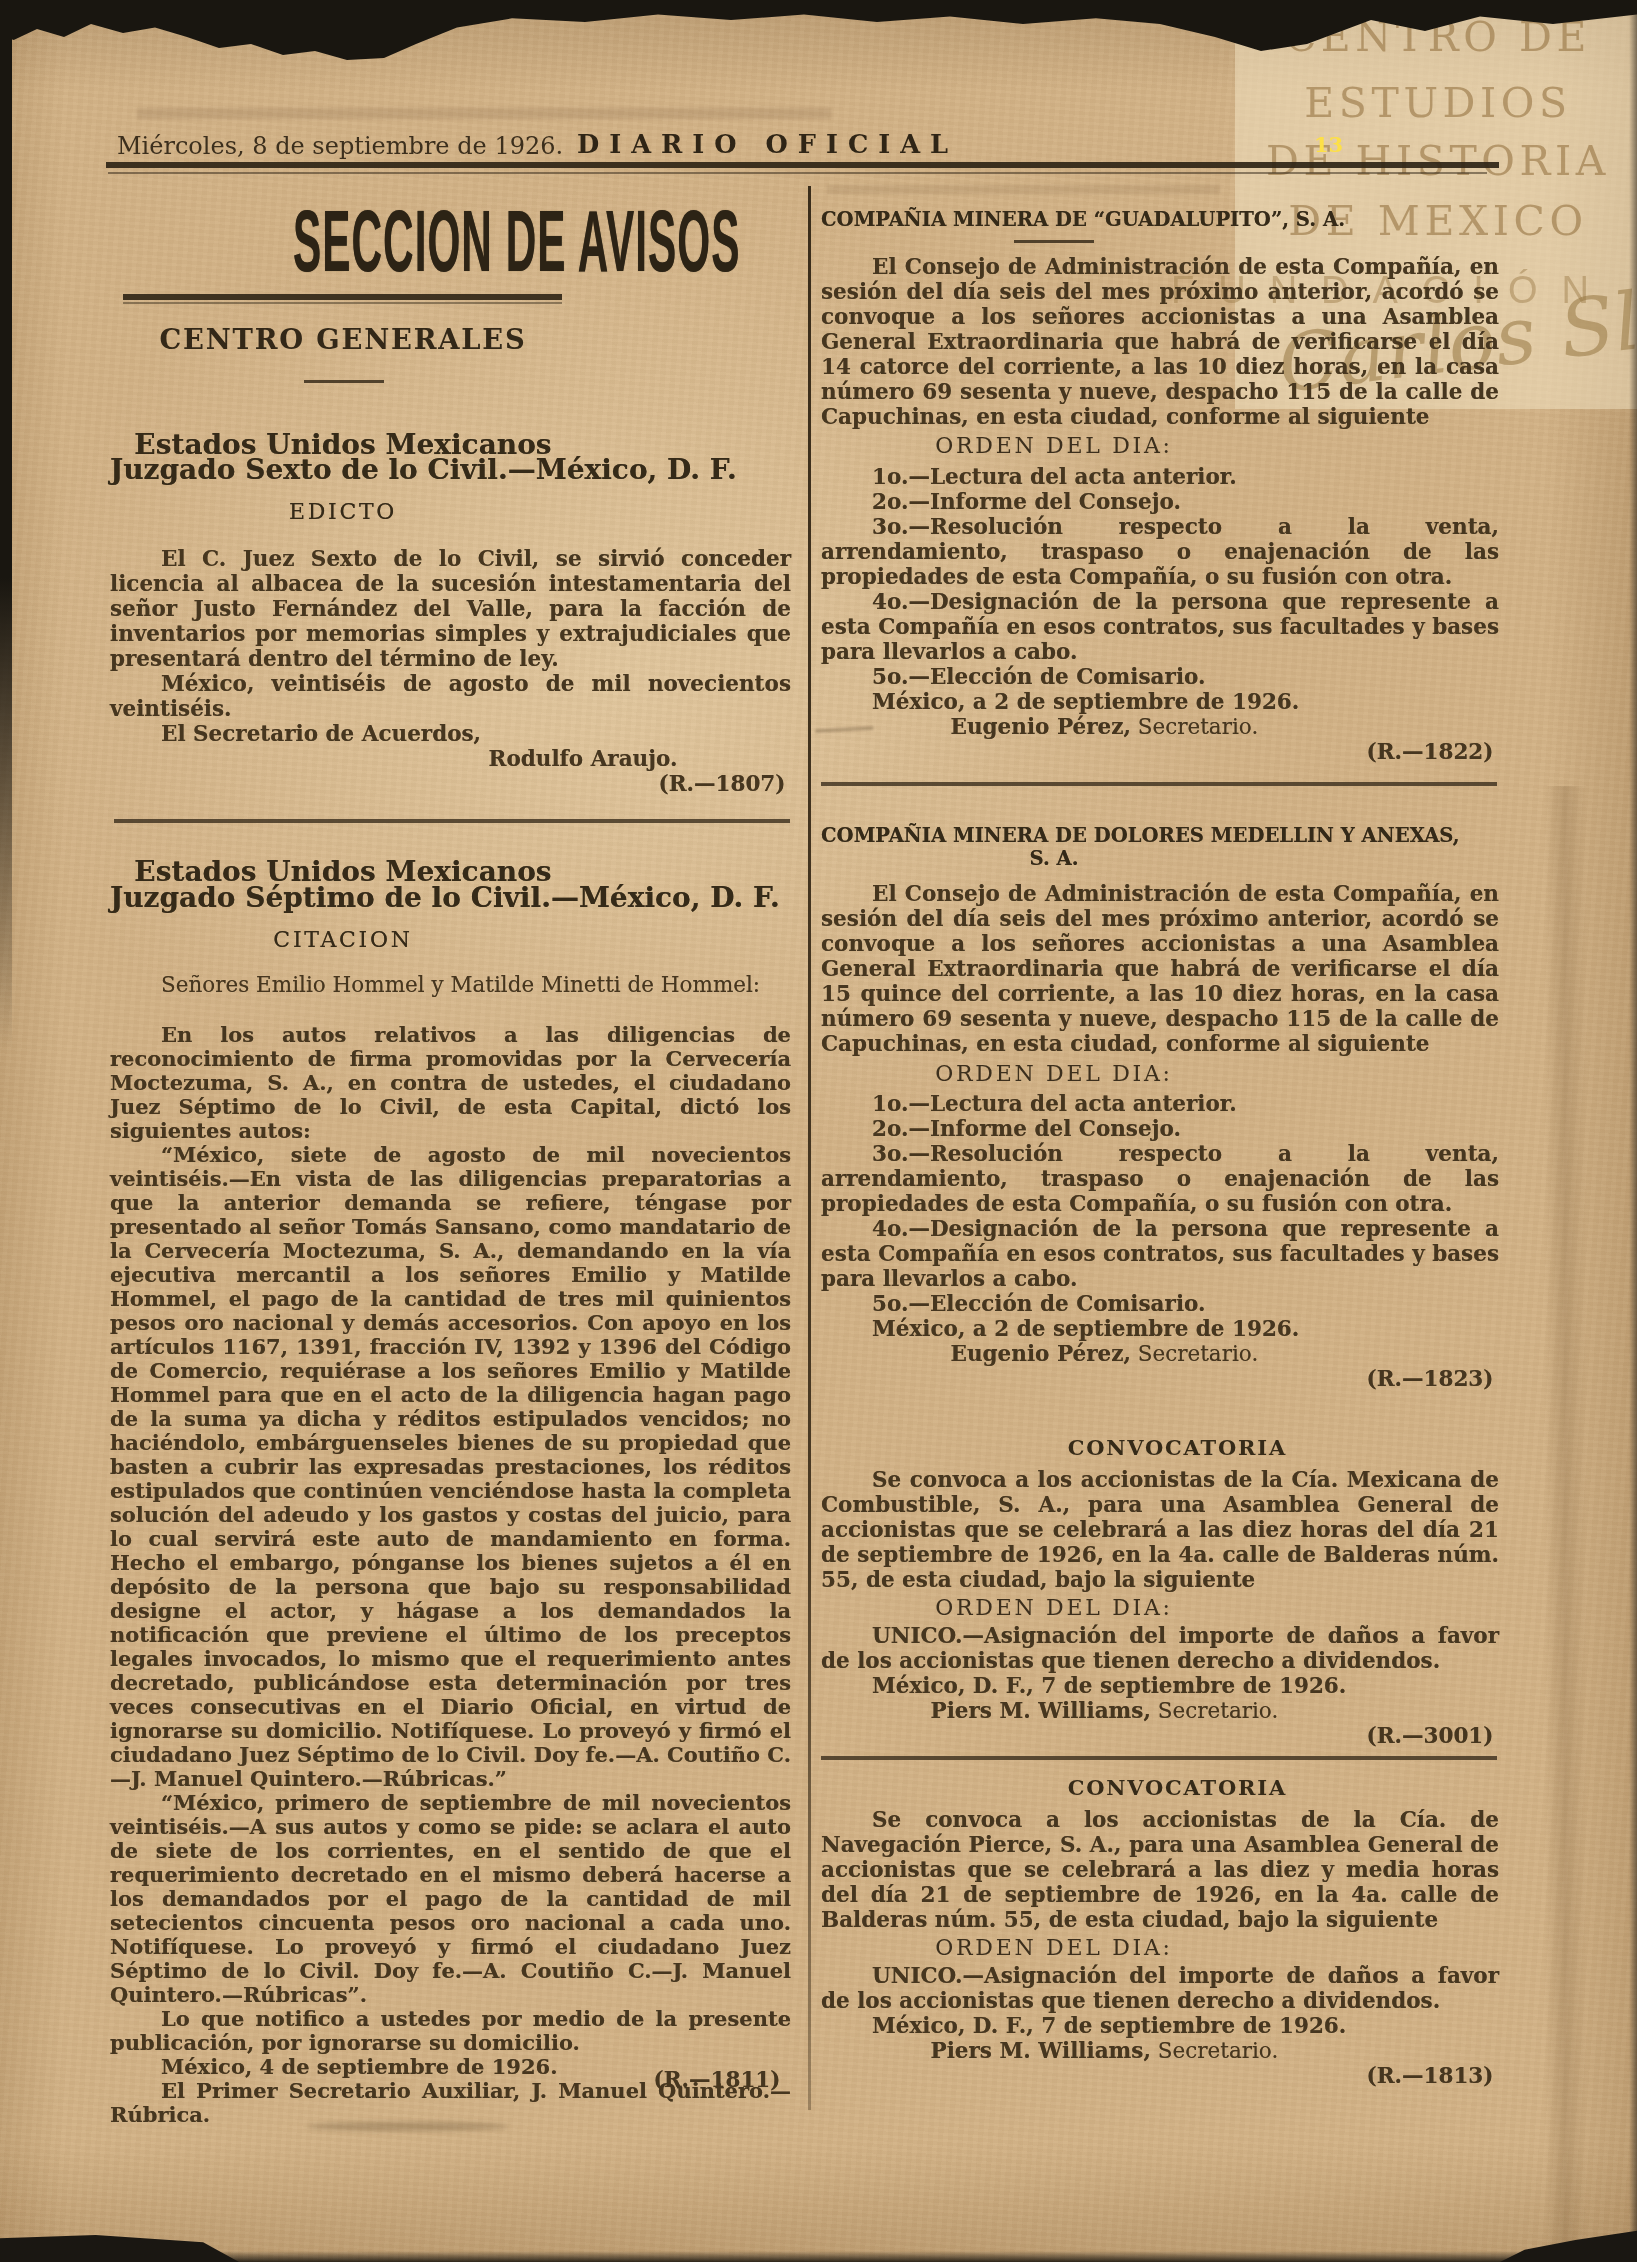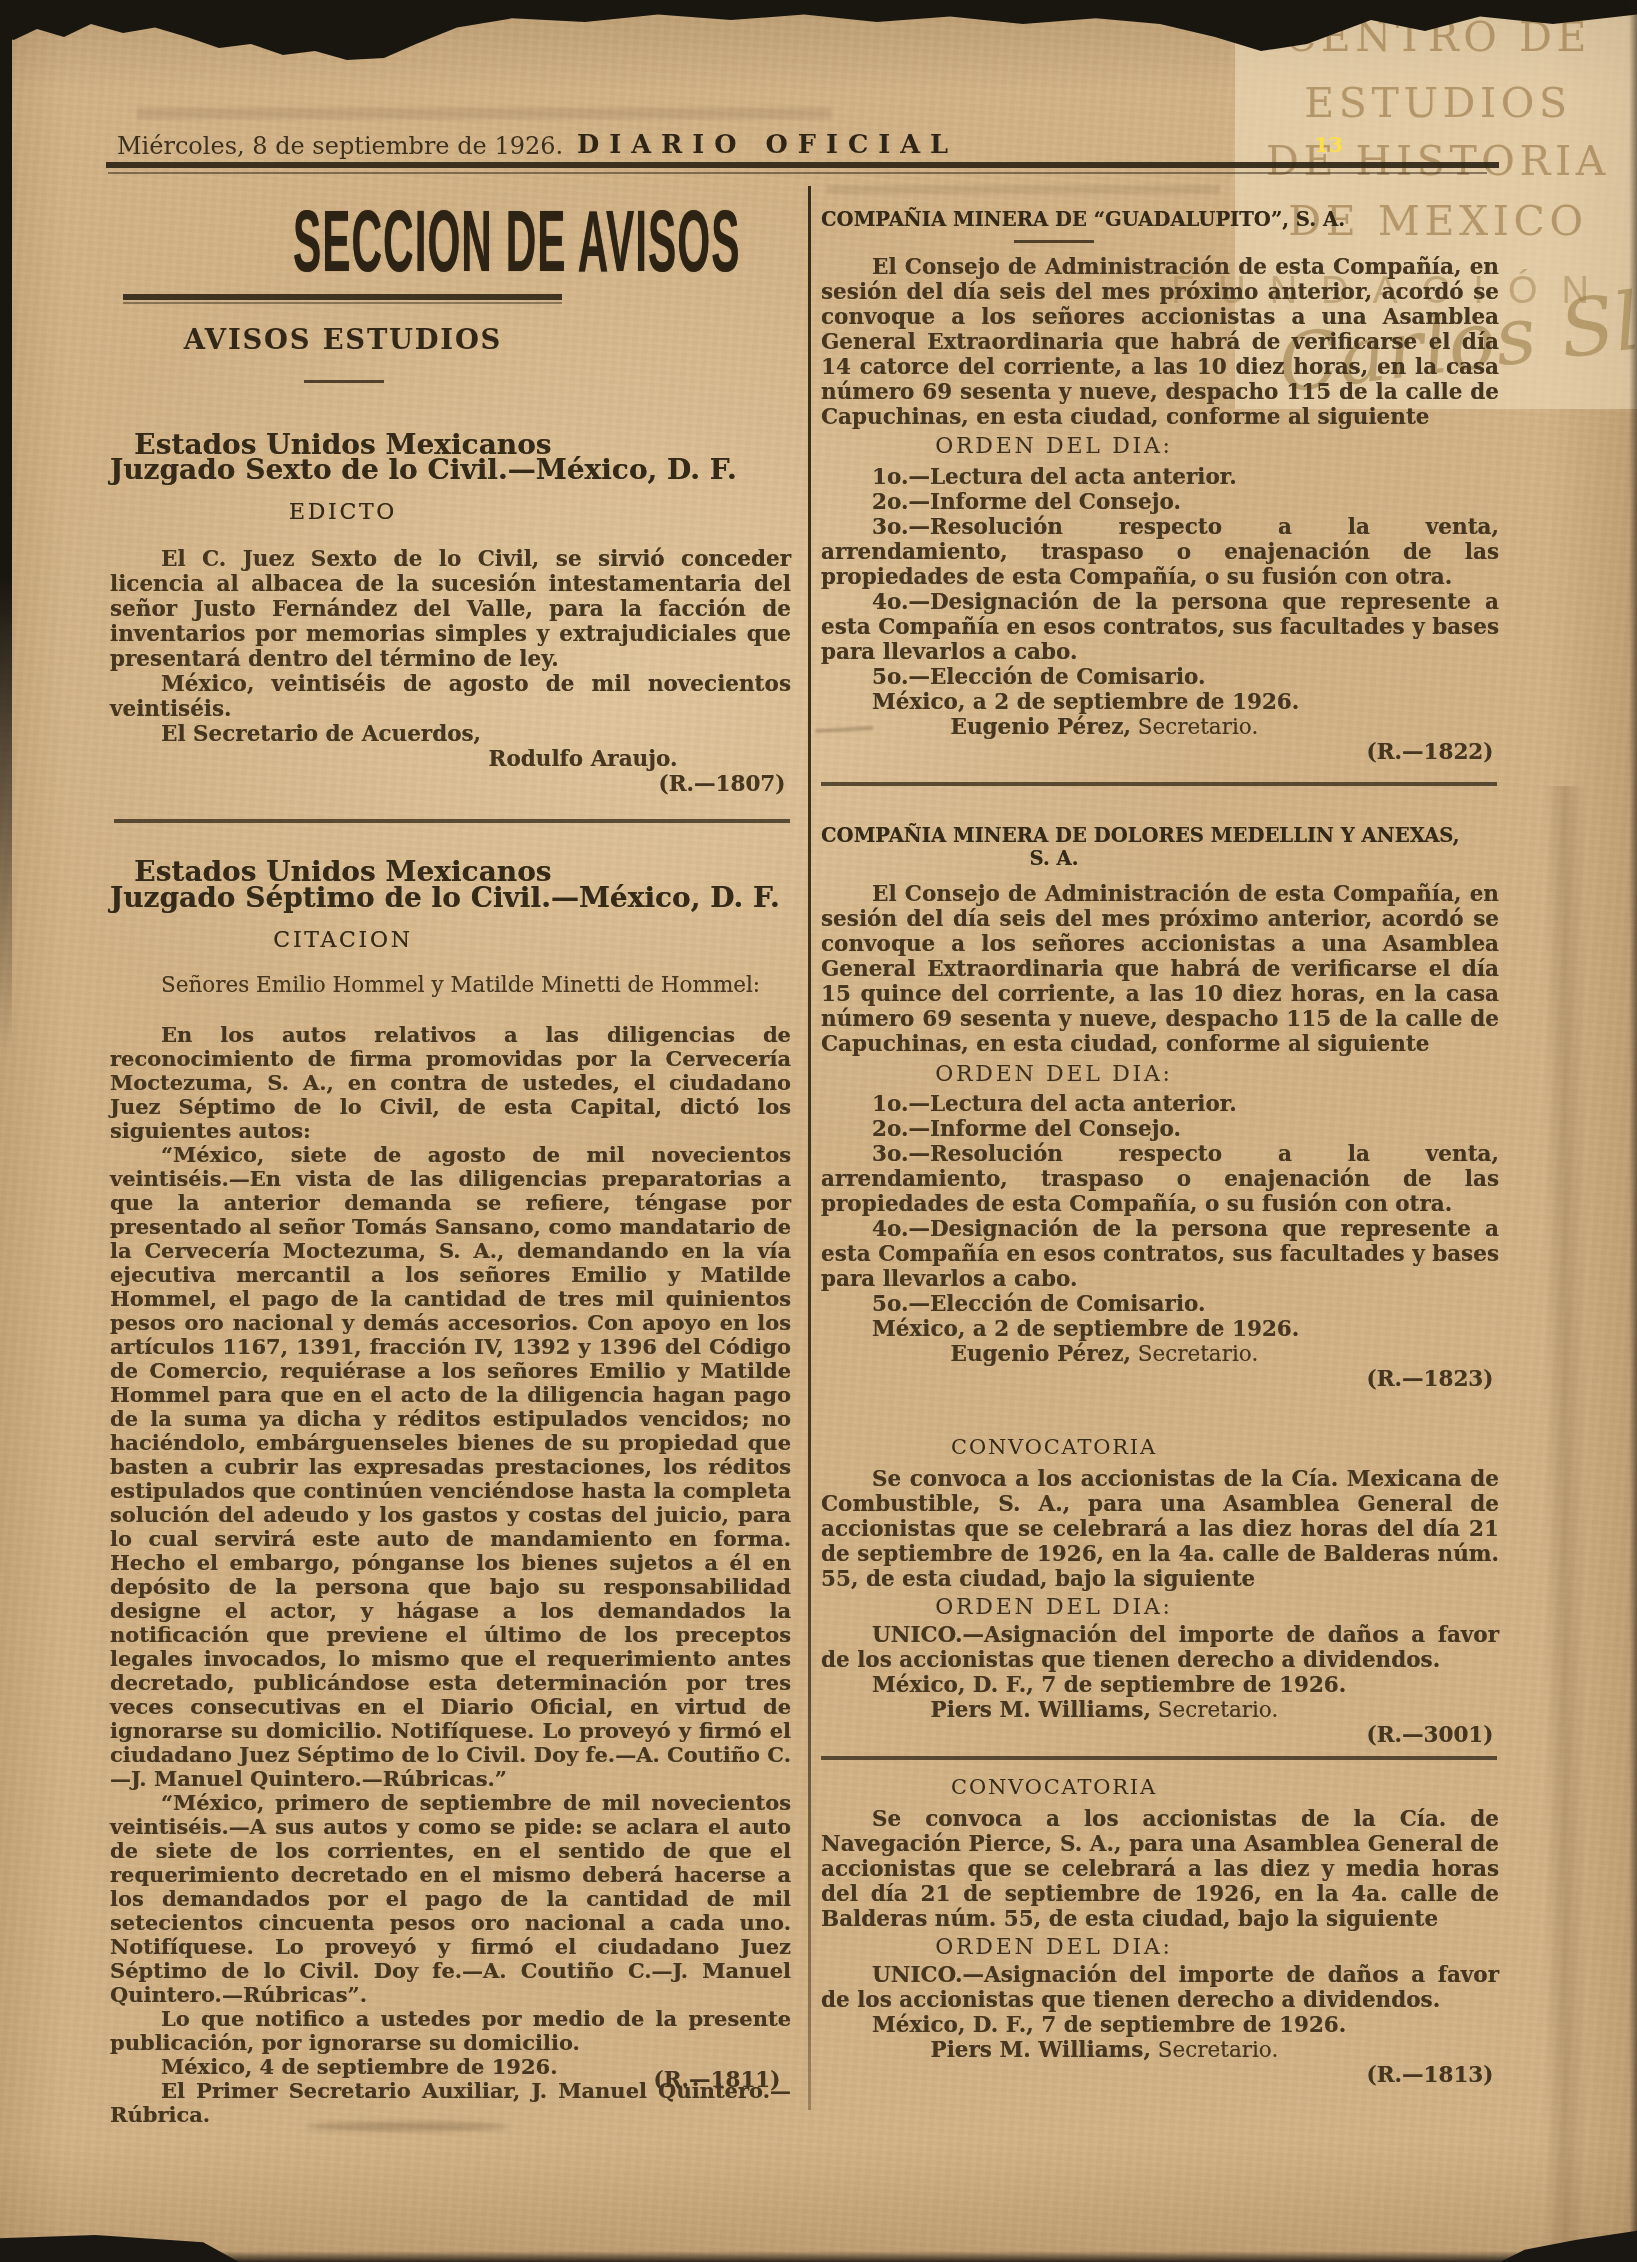--- a/index.html
+++ b/index.html
@@ -92,21 +92,21 @@
   
   .rightcol{position:absolute;left:821px;top:0;width:678px;height:2262px;}
   .nblock{position:absolute;left:0;width:678px;}
   .ntitle{width:466px;text-align:center;white-space:nowrap;font-weight:bold;font-size:19.6px;
     color:#352a18;margin:0;text-shadow:0 0 0.5px rgba(50,38,22,.6);}
   .minirule-c{margin:9.1px 0 11px 193px;}
   .orden{width:466px;text-align:center;white-space:nowrap;font-size:22px;letter-spacing:2.7px;
     margin:4.6px 0 5.5px;color:#3c2f1d;}
   .sig-r{margin-left:27.4px;width:512px;text-align:center;}
   .sig-r b{font-weight:bold;}
-  .conv-title{width:466px;text-align:center;white-space:nowrap;font-weight:normal;font-size:21px;
+  .conv-title{width:466px;text-align:right;white-space:nowrap;font-weight:bold;font-size:21px;
     letter-spacing:1.8px;margin:0 0 7.3px;color:#352a18;}
   .blockA{top:208px;} .blockB{top:824px;} .blockC{top:1435px;} .blockD{top:1775px;}
   .colrule-r1{top:782px;left:821px;} .colrule-r2{top:1756px;left:821px;}
   .title-gap{height:11px;}
 
   
   .ghost-a{position:absolute;left:137px;top:108px;width:694px;height:11px;background:rgba(90,65,38,.13);filter:blur(1.8px);}
   .ghost-b{position:absolute;left:827px;top:185px;width:393px;height:9.1px;background:rgba(90,65,38,.11);filter:blur(1.8px);}
   .smudge-a{position:absolute;left:816px;top:728px;width:58px;height:24px;
     border-top:3.7px double rgba(70,52,30,.5);transform:rotate(-3deg);filter:blur(0.9px);}
@@ -139,21 +139,21 @@
   <div class="hdr-page">13</div>
   <div class="hrule-main"></div>
   <div class="vrule"></div>
 
   <div class="leftcol">
 
     <div class="masthead">
       <span class="masthead-inner">SECCION DE AVISOS</span>
     </div>
     <div class="masthead-rule"></div>
-    <div class="subtitle">AVISOS ESTUDIOS</div>
+    <div class="subtitle">CENTRO GENERALES</div>
     <div class="minirule minirule-l1"></div>
 
     <div class="chead ed-country">Estados Unidos Mexicanos</div>
     <div class="chead ed-court">Juzgado Sexto de lo Civil.—México, D. F.</div>
     <div class="chead ctype ed-type">EDICTO</div>
     <div class="edflow">
       <p class="bt ind">El C. Juez Sexto de lo Civil, se sirvió conceder licencia al albacea de la sucesión intestamentaria del señor Justo Fernández del Valle, para la facción de inventarios por memorias simples y extrajudiciales que presentará dentro del término de ley.</p>
       <p class="bt ind">México, veintiséis de agosto de mil novecientos veintiséis.</p>
       <p class="bt ind">El Secretario de Acuerdos,</p>
       <p class="bt sig-ed">Rodulfo Araujo.</p>

